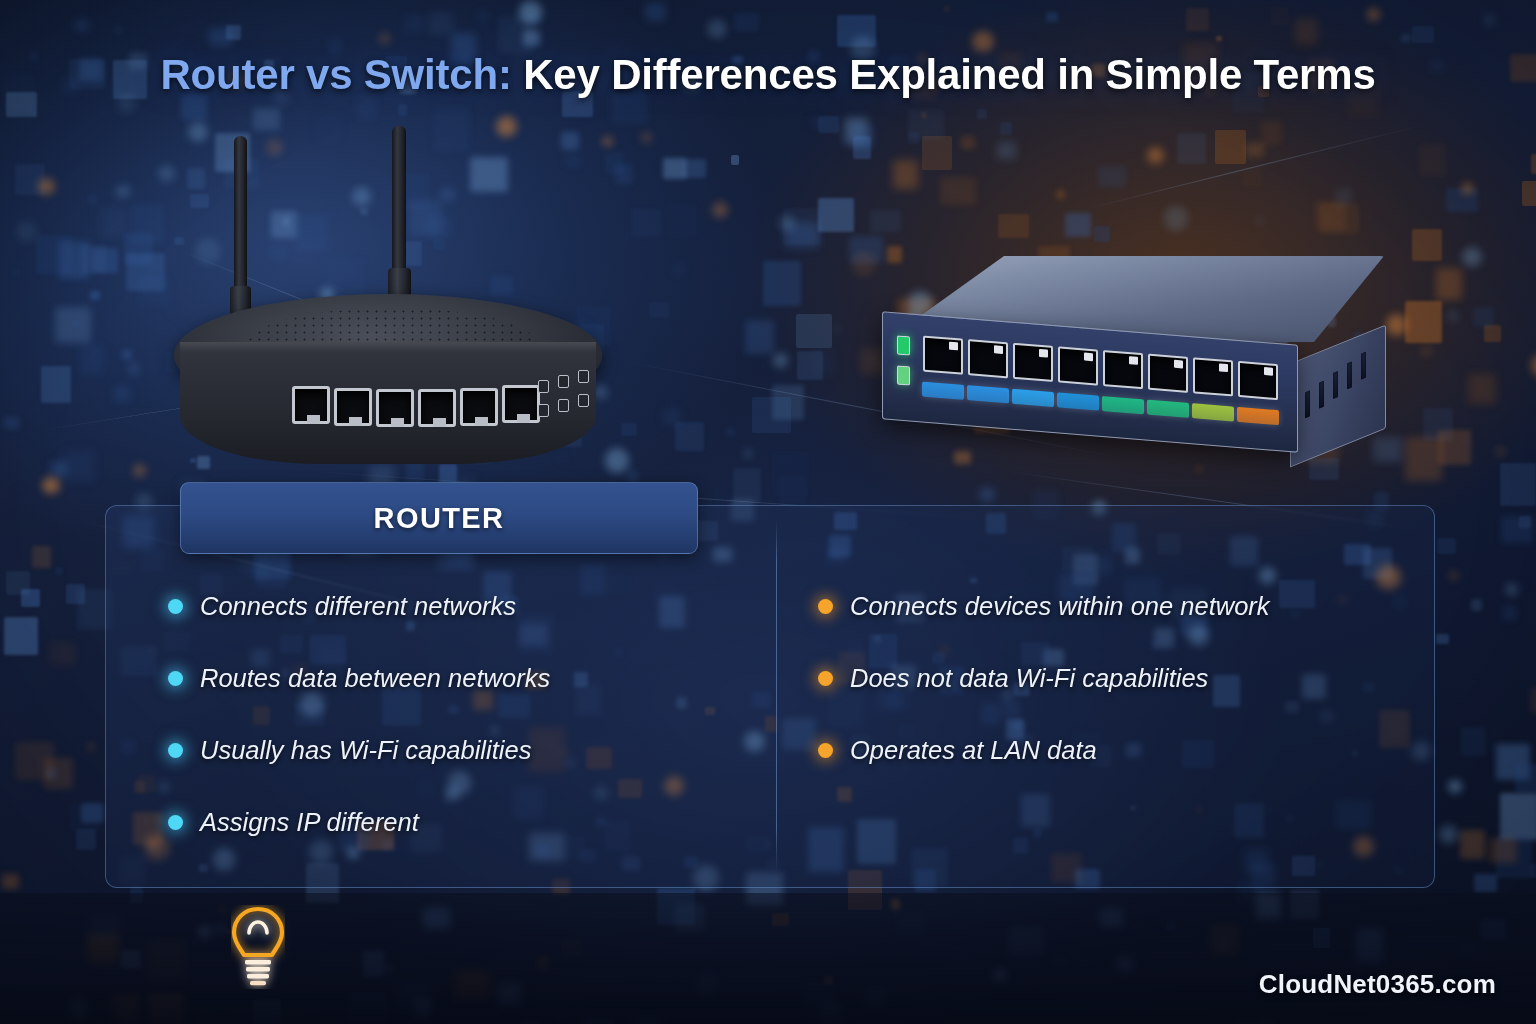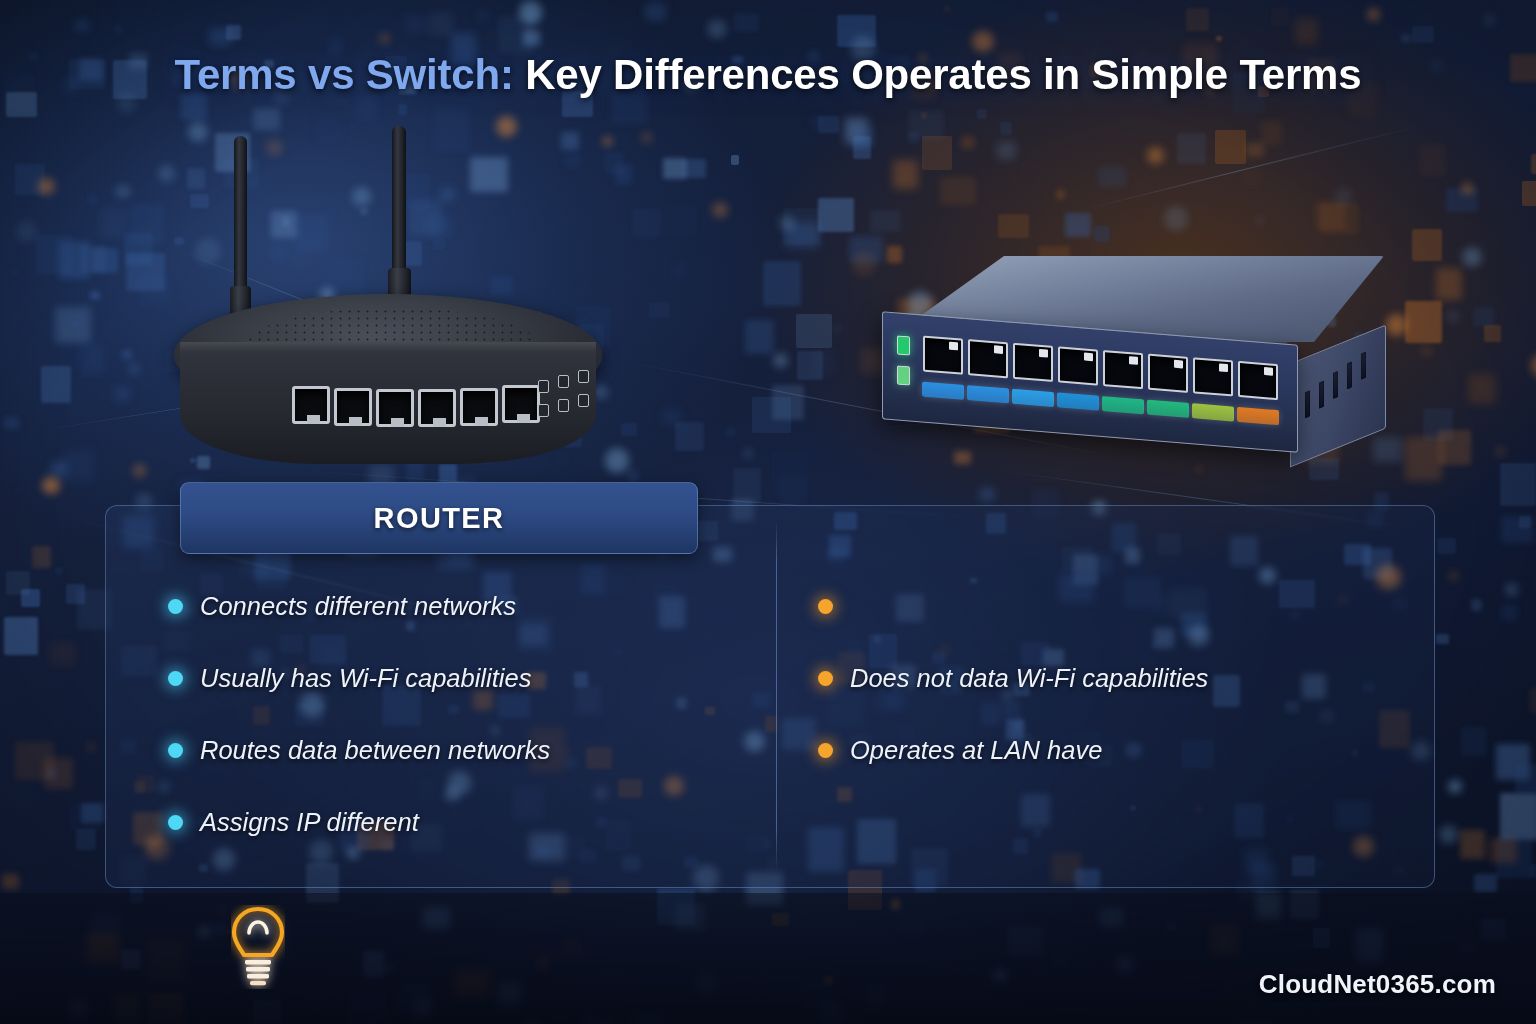--- a/index.html
+++ b/index.html
@@ -912,21 +912,21 @@
       <div class="streak" style="left: 300px; top: 470px; width: 700px; transform: rotate(4deg); opacity: 0.5;"></div>
       <div class="streak" style="left: 620px; top: 360px; width: 520px; transform: rotate(11deg); opacity: 0.5;"></div>
       <div class="streak" style="left: 860px; top: 430px; width: 520px; transform: rotate(-6deg); opacity: 0.5;"></div>
       <div class="streak" style="left: 80px; top: 520px; width: 420px; transform: rotate(14deg); opacity: 0.5;"></div>
       <div class="streak" style="left: 1000px; top: 470px; width: 440px; transform: rotate(8deg); opacity: 0.5;"></div>
       <div class="streak" style="left: 180px; top: 250px; width: 300px; transform: rotate(22deg); opacity: 0.5;"></div>
       <div class="streak" style="left: 1080px; top: 210px; width: 360px; transform: rotate(-14deg); opacity: 0.5;"></div>
     </div>
   <div class="vignette"></div>
 
-  <h1 class="title"><span class="accent">Terms vs Switch:</span><span> Key Differences Operates in Simple Terms</span></h1>
+  <h1 class="title"><span class="accent">Router vs Switch:</span><span> Key Differences Explained in Simple Terms</span></h1>
 
   <div class="router-wrap">
     <div class="ant" style="left:66px;  top:10px;  width:13px; height:175px;"></div>
     <div class="ant-base" style="left:62px;  top:160px; width:21px; height:48px;"></div>
     <div class="ant" style="left:224px; top:0px;   width:14px; height:168px;"></div>
     <div class="ant-base" style="left:220px; top:142px; width:23px; height:56px;"></div>
     <div class="router-top"></div>
     <div class="router-mesh"></div>
     <div class="router-body">
       <div class="rport" style="left:112px; top:44px;"></div>
@@ -981,42 +981,43 @@
 
   <div class="badge badge-router">ROUTER</div>
 
   <div class="col col-router" id="col-router">
       <div class="bullet-row">
         <span class="dot dot-blue"></span>
         <span class="bullet-text">Connects different networks</span>
       </div>
       <div class="bullet-row">
         <span class="dot dot-blue"></span>
-        <span class="bullet-text">Usually has Wi-Fi capabilities</span>
+        <span class="bullet-text">Routes data between networks</span>
       </div>
       <div class="bullet-row">
         <span class="dot dot-blue"></span>
-        <span class="bullet-text">Routes data between networks</span>
+        <span class="bullet-text">Usually has Wi-Fi capabilities</span>
       </div>
       <div class="bullet-row">
         <span class="dot dot-blue"></span>
         <span class="bullet-text">Assigns IP different</span>
       </div>
     </div>
   <div class="col col-switch" id="col-switch">
       <div class="bullet-row">
         <span class="dot dot-orange"></span>
+        <span class="bullet-text">Connects devices within one network</span>
       </div>
       <div class="bullet-row">
         <span class="dot dot-orange"></span>
         <span class="bullet-text">Does not data Wi-Fi capabilities</span>
       </div>
       <div class="bullet-row">
         <span class="dot dot-orange"></span>
-        <span class="bullet-text">Operates at LAN have</span>
+        <span class="bullet-text">Operates at LAN data</span>
       </div>
     </div>
 
   <div class="footer-band"></div>
   <div class="bulb">
     <svg viewBox="0 0 54 84" width="54" height="84">
       <defs>
         <filter id="bglow" x="-90%" y="-90%" width="280%" height="280%">
           <feGaussianBlur stdDeviation="5" result="b"></feGaussianBlur>
           <feMerge>

